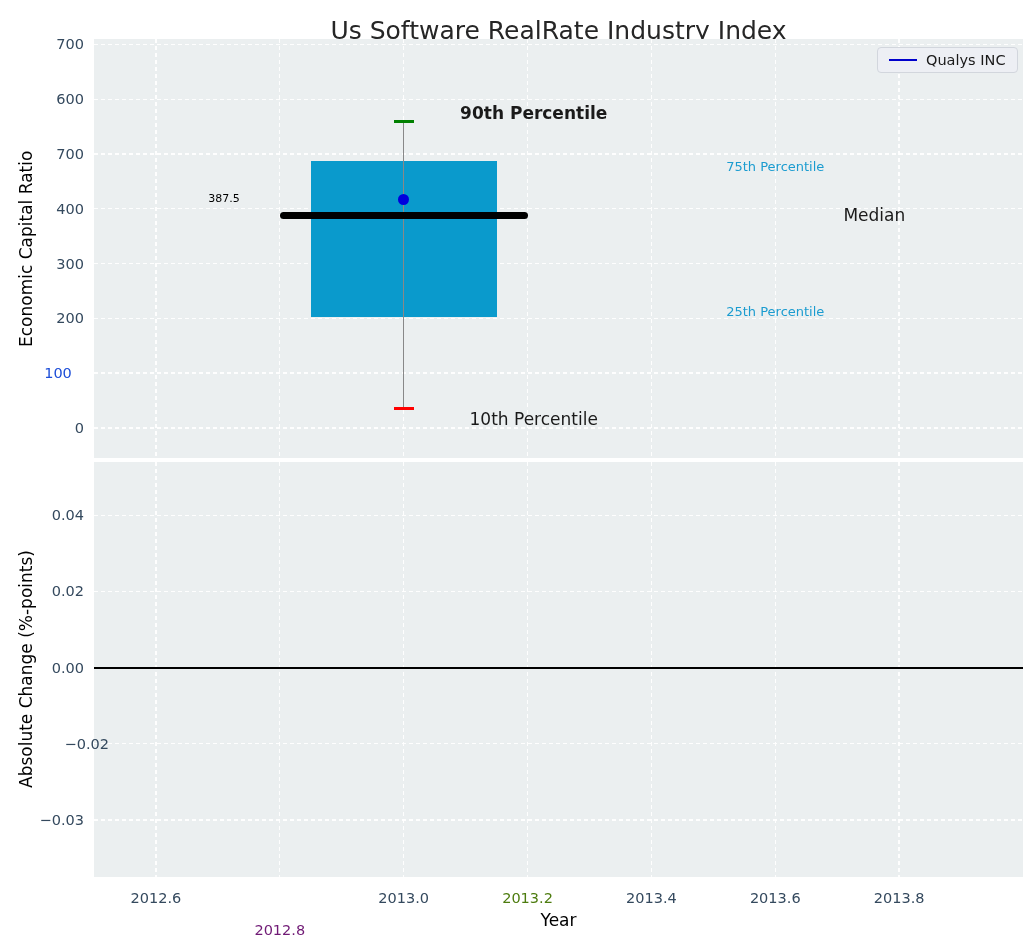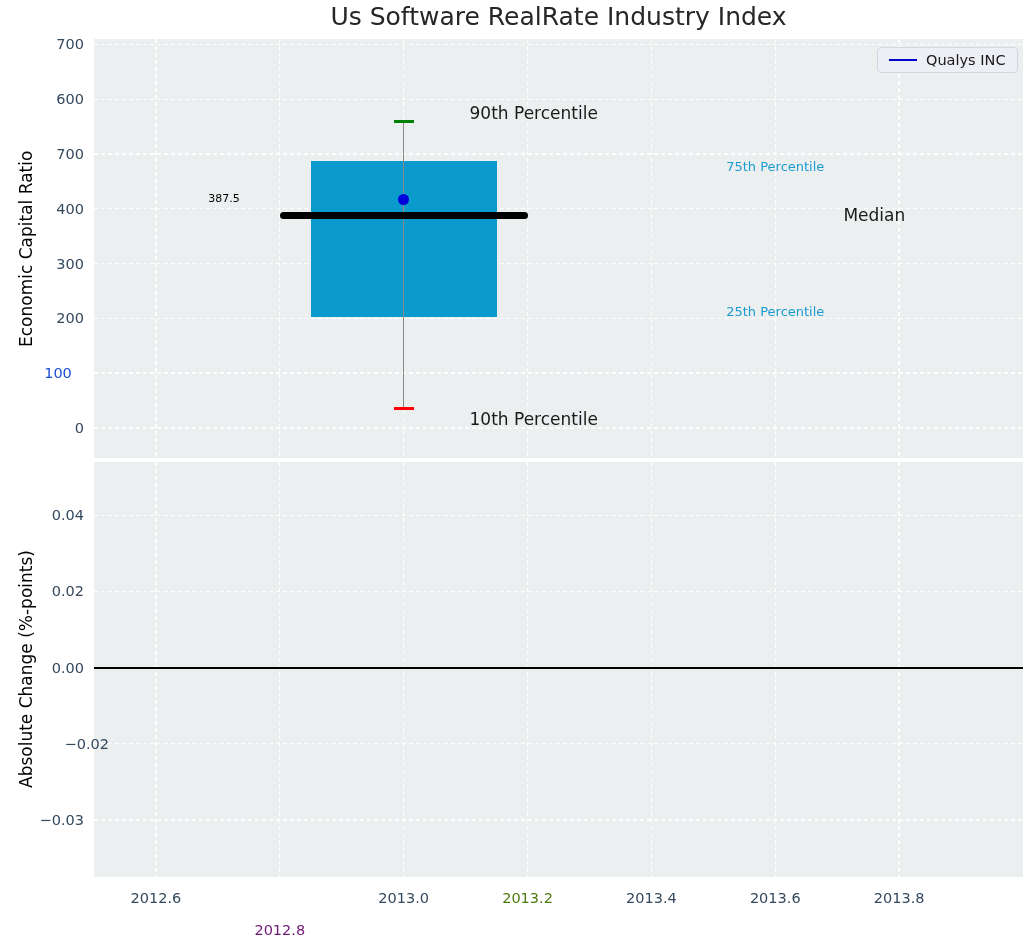--- a/index.html
+++ b/index.html
@@ -1,21 +1,21 @@
 <!DOCTYPE html>
 <html><head>
 <meta charset="utf-8">
 <style>
   html,body { margin:0; padding:0; background:#ffffff; }
   .fig {
     position:relative; width:1034px; height:942px; background:#ffffff;
     font-family:"DejaVu Sans","Liberation Sans",sans-serif; overflow:hidden;
   }
   .chart-title {
-    position:absolute; top:2px; left:94px; width:929px; text-align:center;
+    position:absolute; top:16px; left:94px; width:929px; text-align:center;
     font-size:25px; color:#262626; white-space:nowrap;
   }
   .axes { position:absolute; }
   .vgrid { position:absolute; top:0; width:1.3px;
     background-image:repeating-linear-gradient(to bottom, rgba(255,255,255,.95) 0 4px, transparent 4px 7px); }
   .hgrid { position:absolute; left:0; height:1.3px;
     background-image:repeating-linear-gradient(to right, rgba(255,255,255,.95) 0 4px, transparent 4px 7px); }
   .ticklbl { position:absolute; font-size:14.5px; line-height:18px; white-space:nowrap; }
   .ytick { text-align:right; width:52px; height:18px; }
   .xtick { text-align:center; width:70px; height:18px; }
@@ -56,21 +56,21 @@
       <div class="hgrid" style="top: 169.141px; width: 929px;"></div>
       <div class="hgrid" style="top: 114.37px; width: 929px;"></div>
       <div class="hgrid" style="top: 59.5984px; width: 929px;"></div>
       <div class="hgrid" style="top: 4.82712px; width: 929px;"></div>
       <div class="boxel" style="left: 216.767px; top: 121.592px; width: 185.8px; height: 156.098px; background: rgb(10, 154, 204);"></div>
       <div class="boxel" style="left: 309.167px; top: 82.1569px; width: 1.2px; height: 287.549px; background: rgb(136, 136, 136);"></div>
       <div class="boxel" style="left: 299.667px; top: 80.6569px; width: 20px; height: 3px; background: rgb(0, 128, 0);"></div>
       <div class="boxel" style="left: 299.667px; top: 368.206px; width: 20px; height: 3px; background: rgb(255, 0, 0);"></div>
       <div class="boxel" style="left: 185.8px; top: 173.137px; width: 247.733px; height: 7px; background: rgb(0, 0, 0); border-radius: 3.5px;"></div>
       <div class="dot" style="left: 304.167px; top: 154.98px; width: 11px; height: 11px; background: rgb(0, 0, 221);"></div>
-      <div class="anno" style="left: 439.727px; top: 73.9412px; font-size: 17px; color: rgb(26, 26, 26);">90th Percentile</div>
+      <div class="anno" style="left: 439.727px; top: 73.9412px; font-size: 17px; color: rgb(26, 26, 26); font-weight: bold;">90th Percentile</div>
       <div class="anno" style="left: 439.727px; top: 380.112px; font-size: 17px; color: rgb(26, 26, 26);">10th Percentile</div>
       <div class="anno" style="left: 130.06px; top: 158.837px; font-size: 11px; color: rgb(0, 0, 0);">387.5</div>
       <div class="anno" style="left: 681.267px; top: 127.069px; font-size: 13px; color: rgb(27, 156, 208);">75th Percentile</div>
       <div class="anno" style="left: 681.267px; top: 272.213px; font-size: 13px; color: rgb(27, 156, 208);">25th Percentile</div>
       <div class="anno" style="left: 780.36px; top: 176.363px; font-size: 17px; color: rgb(26, 26, 26);">Median</div>
     </div>
   <div id="ax-bot" class="axes" style="left: 94px; top: 462px; width: 929px; height: 415px; background: rgb(235, 239, 240);">
       <div class="vgrid" style="left: 61.2833px; height: 415px;"></div>
       <div class="vgrid" style="left: 185.15px; height: 415px;"></div>
       <div class="vgrid" style="left: 309.017px; height: 415px;"></div>
@@ -81,20 +81,21 @@
       <div class="hgrid" style="top: 52.6528px; width: 929px;"></div>
       <div class="hgrid" style="top: 128.8px; width: 929px;"></div>
       <div class="hgrid" style="top: 204.946px; width: 929px;"></div>
       <div class="hgrid" style="top: 281.093px; width: 929px;"></div>
       <div class="hgrid" style="top: 357.24px; width: 929px;"></div>
       <div class="boxel" style="left: 0px; top: 204.596px; width: 929px; height: 2px; background: rgb(0, 0, 0);"></div>
     </div>
 
   <div id="ylabel-top" class="ylabel" style="left: 16px; top: 39px; height: 419px;">Economic Capital Ratio</div>
   <div id="ylabel-bot" class="ylabel" style="left: 16px; top: 462px; height: 415px;">Absolute Change (%-points)</div>
+  <div id="xlabel" class="xlabel" style="left: 94px; width: 929px; top: 910px;">Year</div>
 
   <div id="legend" class="legend" style="left: 877px; top: 47px; background: rgb(237, 239, 244); border: 1px solid rgb(210, 214, 221);">
     <span id="legend-line" class="legend-line" style="background: rgb(0, 0, 204);"></span>
     <span class="legend-label">Qualys INC</span>
   </div>
 <div class="ticklbl ytick" style="left: 32px; top: 418.876px; color: rgb(52, 73, 94);">0</div>
     <div class="ticklbl ytick" style="left: 32px; top: 364.105px; color: #1d4ed8; text-align: center;">100</div>
     <div class="ticklbl ytick" style="left: 32px; top: 309.333px; color: rgb(52, 73, 94);">200</div>
     <div class="ticklbl ytick" style="left: 32px; top: 254.562px; color: rgb(52, 73, 94);">300</div>
     <div class="ticklbl ytick" style="left: 32px; top: 199.791px; color: rgb(52, 73, 94);">400</div>

